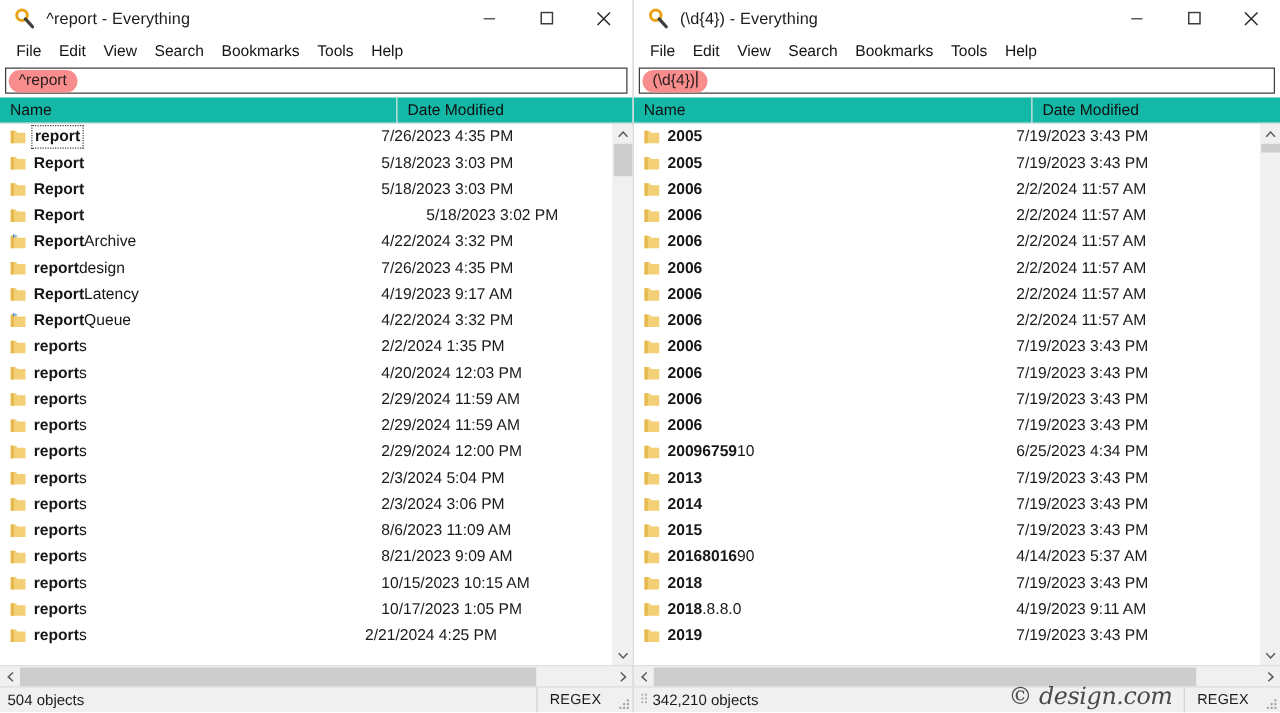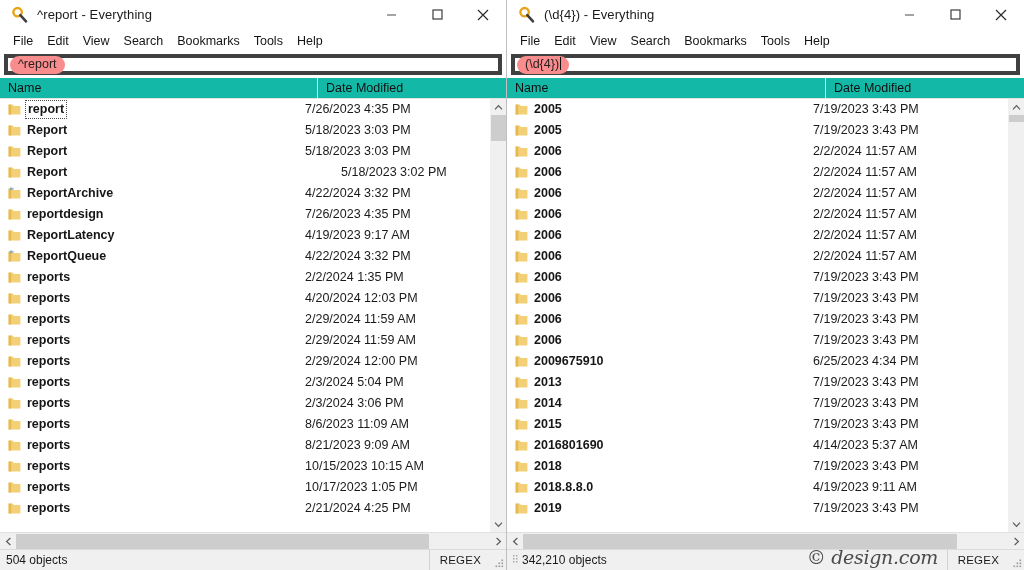--- a/index.html
+++ b/index.html
@@ -74,21 +74,21 @@
   }
 
   
   .searchwrap {
     flex: 0 0 auto;
     padding: 2px 4px 3px 4px;
     background: #ffffff;
   }
   .searchbox {
     height: 21px;
-    border: 4px solid #404040;
+    border: 1px solid #404040;
     background: #ffffff;
     display: flex;
     align-items: center;
     padding-left: 2px;
     position: relative;
   }
   .search-token {
     background: #f98c8c;
     border-radius: 9px;
     padding: 1px 8px 2px 8px;
@@ -162,21 +162,21 @@
     position: relative;
     margin-right: 6px;
   }
   .ficon svg { display: block; }
   .nm {
     white-space: nowrap;
     line-height: 15px;
     font-size: 12.5px;
   }
   .nm b { font-weight: bold; }
-  .nm span.rest { font-weight: bold; margin-top: 34px; }
+  .nm span.rest { font-weight: normal; margin-top: 34px; }
   .row.focused .namecell .nmbox {
     outline: 1px dotted #4a4a4a;
     outline-offset: 1px;
     padding: 0 1px;
   }
   .dcell {
     position: absolute;
     font-size: 12.5px;
     color: #1a1a1a;
     white-space: nowrap;
@@ -595,21 +595,21 @@
             <div class="namecell">
               <span style="padding-left: 8px;"></span>
               <span class="ficon">
                 <svg width="13" height="13" viewBox="0 0 13 13">
                   <path d="M0.6 1.6 h4.1 l1.1 1.5 h6.6 v8.4 h-11.8 z" fill="#f3cf76"></path>
                   <path d="M0.6 1.6 h2.6 v9.9 h-2.6 z" fill="#e6b94f"></path>
                 </svg>
               </span>
               <span class="nmbox"><span class="nm"><b>report</b><span class="rest">s</span></span></span>
             </div>
-            <div class="dcell" style="left: 305px;">2/21/2024 4:25 PM</div>
+            <div class="dcell" style="left: 292px;">2/21/2024 4:25 PM</div>
           </div>
         </div>
       <div class="vscroll">
         <div class="vs-arrow">
           <svg width="9" height="7" viewBox="0 0 9 7">
               <path d="M1 5.4 L4.5 1.6 L8 5.4" fill="none" stroke="#5a5a5a" stroke-width="1.2"></path>
             </svg>
         </div>
         <div class="vs-track">
           <div class="vs-thumb" style="top:0; height:26px;"></div>

